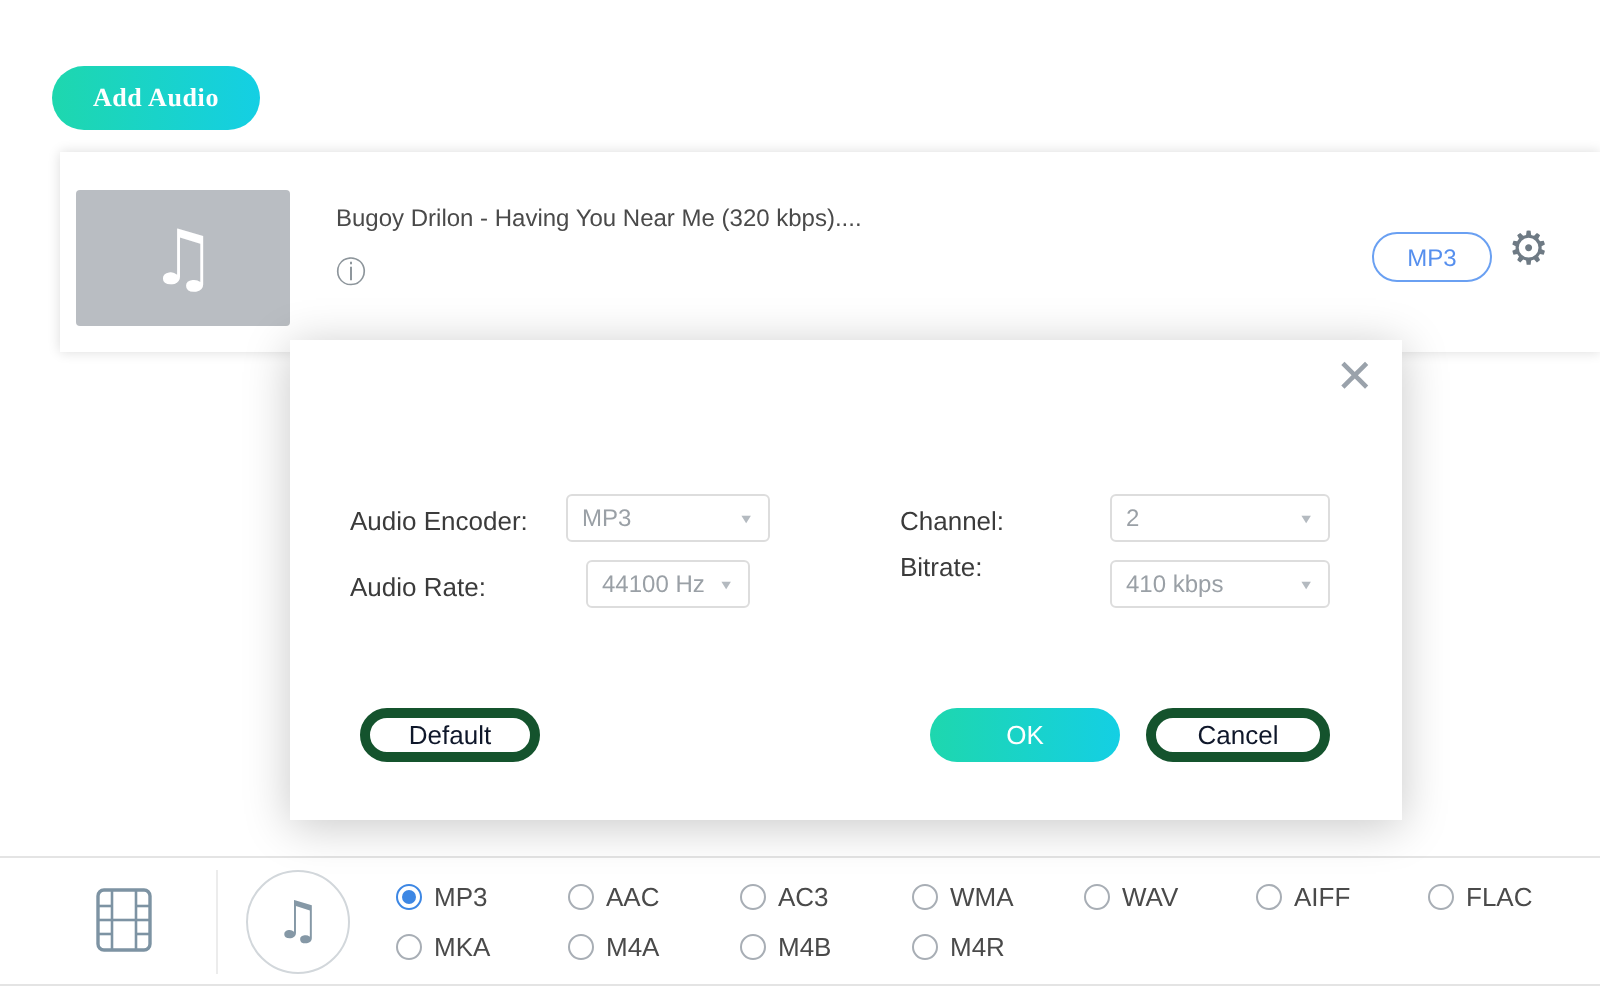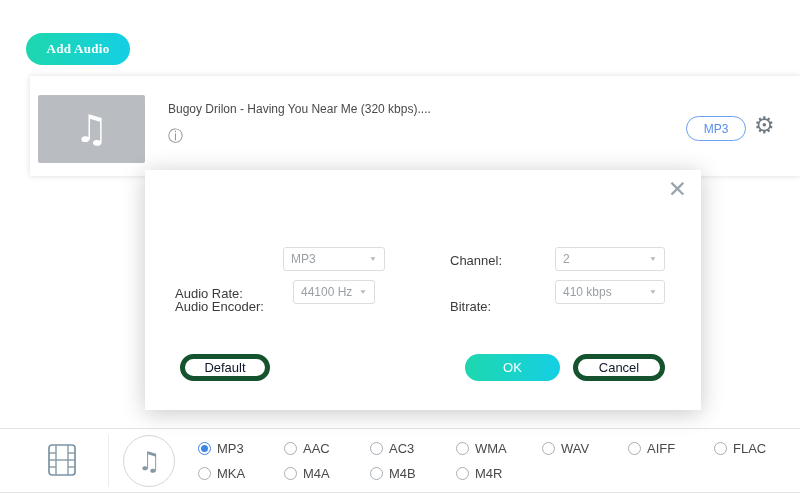--- a/index.html
+++ b/index.html
@@ -84,21 +84,21 @@
     <div class="file-title">Bugoy Drilon - Having You Near Me (320 kbps)....</div>
     <span class="info-ic">ⓘ</span>
     <div class="fmt-badge">MP3</div>
     <span class="gear-ic">⚙</span>
   </div>
 
   <div class="dialog">
     <span class="dlg-close">✕</span>
 
 
-    <div class="dlg-field" style="left:30px; top:77px;margin-top:46px;">
+    <div class="dlg-field" style="left:30px; top:77px;">
       <span class="dlg-label">Audio Encoder:</span>
     </div>
     <div class="select" style="left:138px; top:77px; width:102px;">
       <span class="val">MP3</span>
       <span class="caret">▼</span>
     </div>
     <div class="dlg-field" style="left:305px; top:77px;">
       <span class="dlg-label">Channel:</span>
     </div>
     <div class="select" style="left:410px; top:77px; width:110px;">
@@ -106,21 +106,21 @@
       <span class="caret">▼</span>
     </div>
 
     <div class="dlg-field" style="left:30px; top:110px;">
       <span class="dlg-label">Audio Rate:</span>
     </div>
     <div class="select" style="left:148px; top:110px; width:82px;">
       <span class="val">44100 Hz</span>
       <span class="caret">▼</span>
     </div>
-    <div class="dlg-field" style="left:305px; top:123px;align-items:center;">
+    <div class="dlg-field" style="left:305px; top:100px;align-items:center;">
       <span class="dlg-label">Bitrate:</span>
     </div>
     <div class="select" style="left:410px; top:110px; width:110px;">
       <span class="val">410 kbps</span>
       <span class="caret">▼</span>
     </div>
 
     <button class="pill-btn" style="left:35px; top:184px; width:90px;">Default</button>
     <button class="pill-btn filled" style="left:320px; top:184px; width:95px;">OK</button>
     <button class="pill-btn" style="left:428px; top:184px; width:92px;">Cancel</button>

